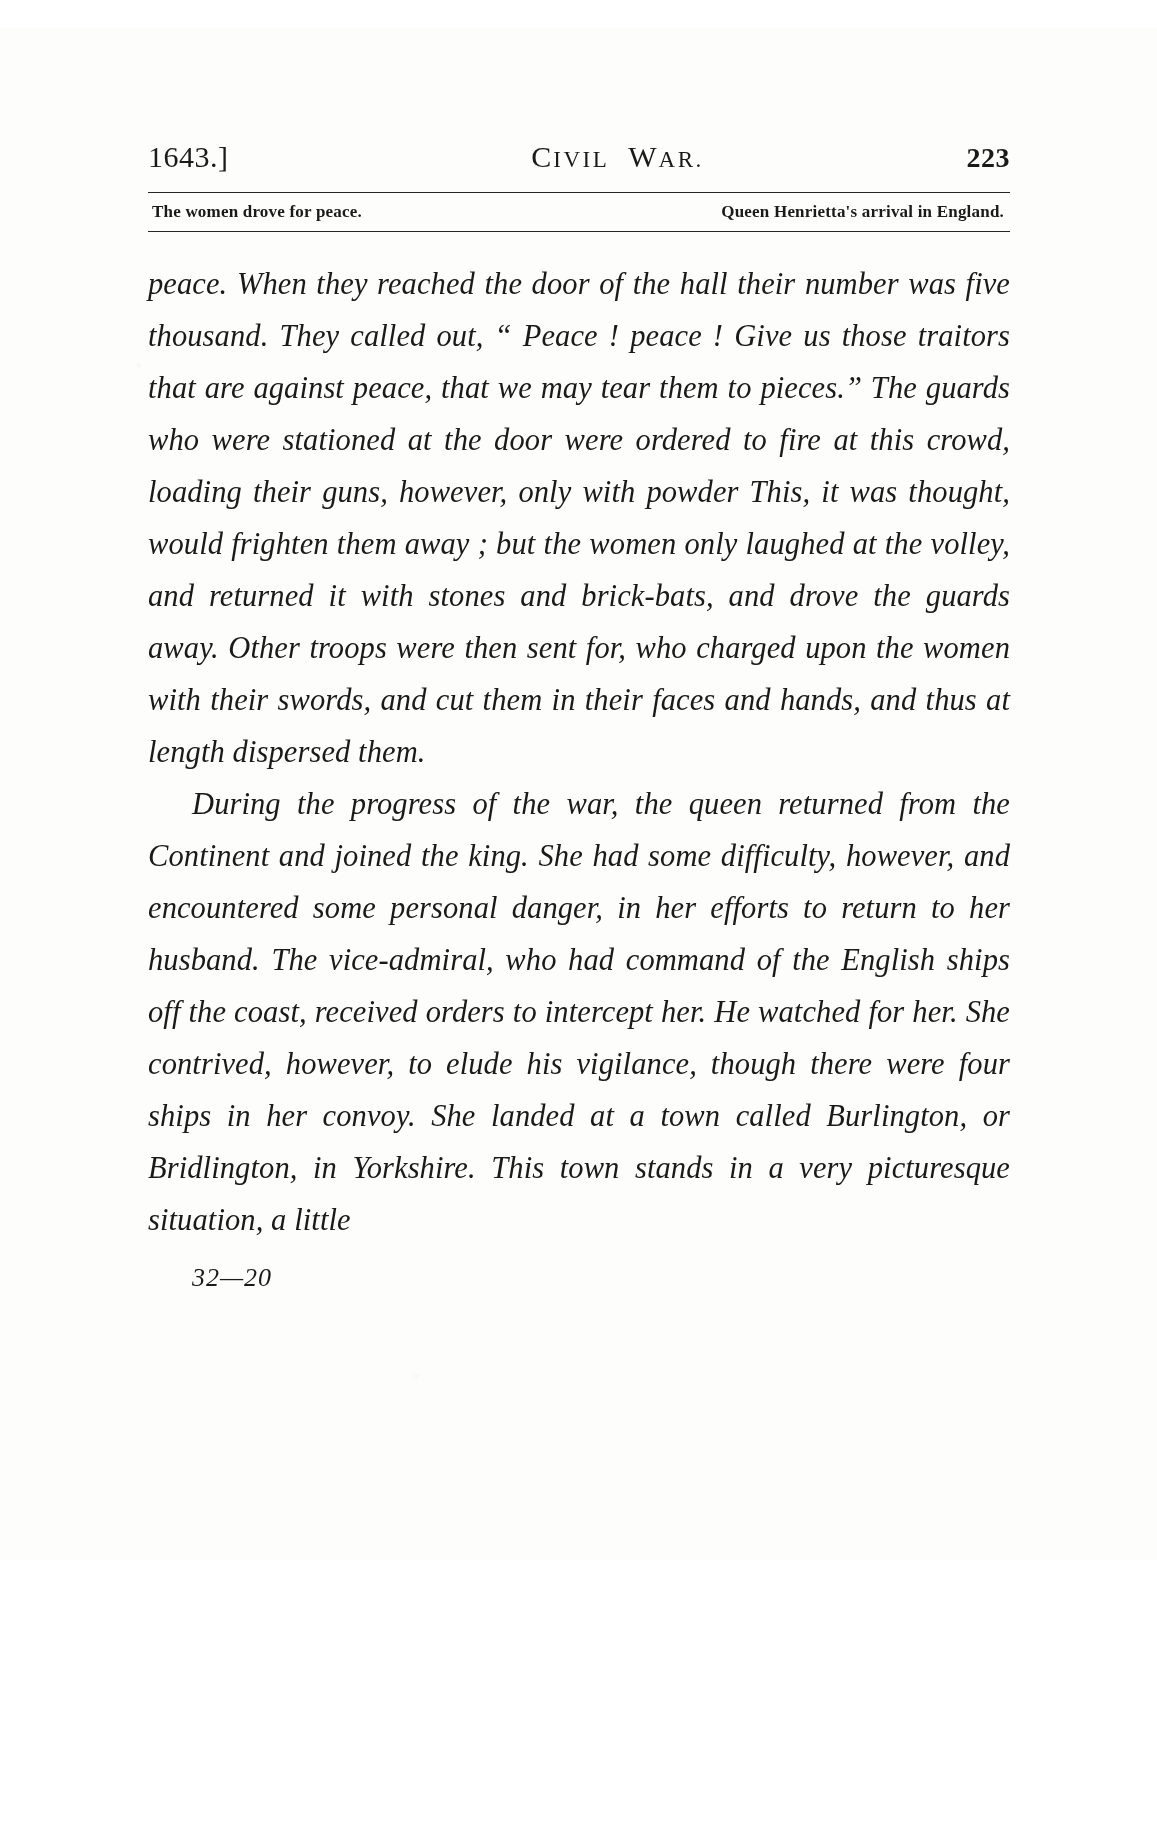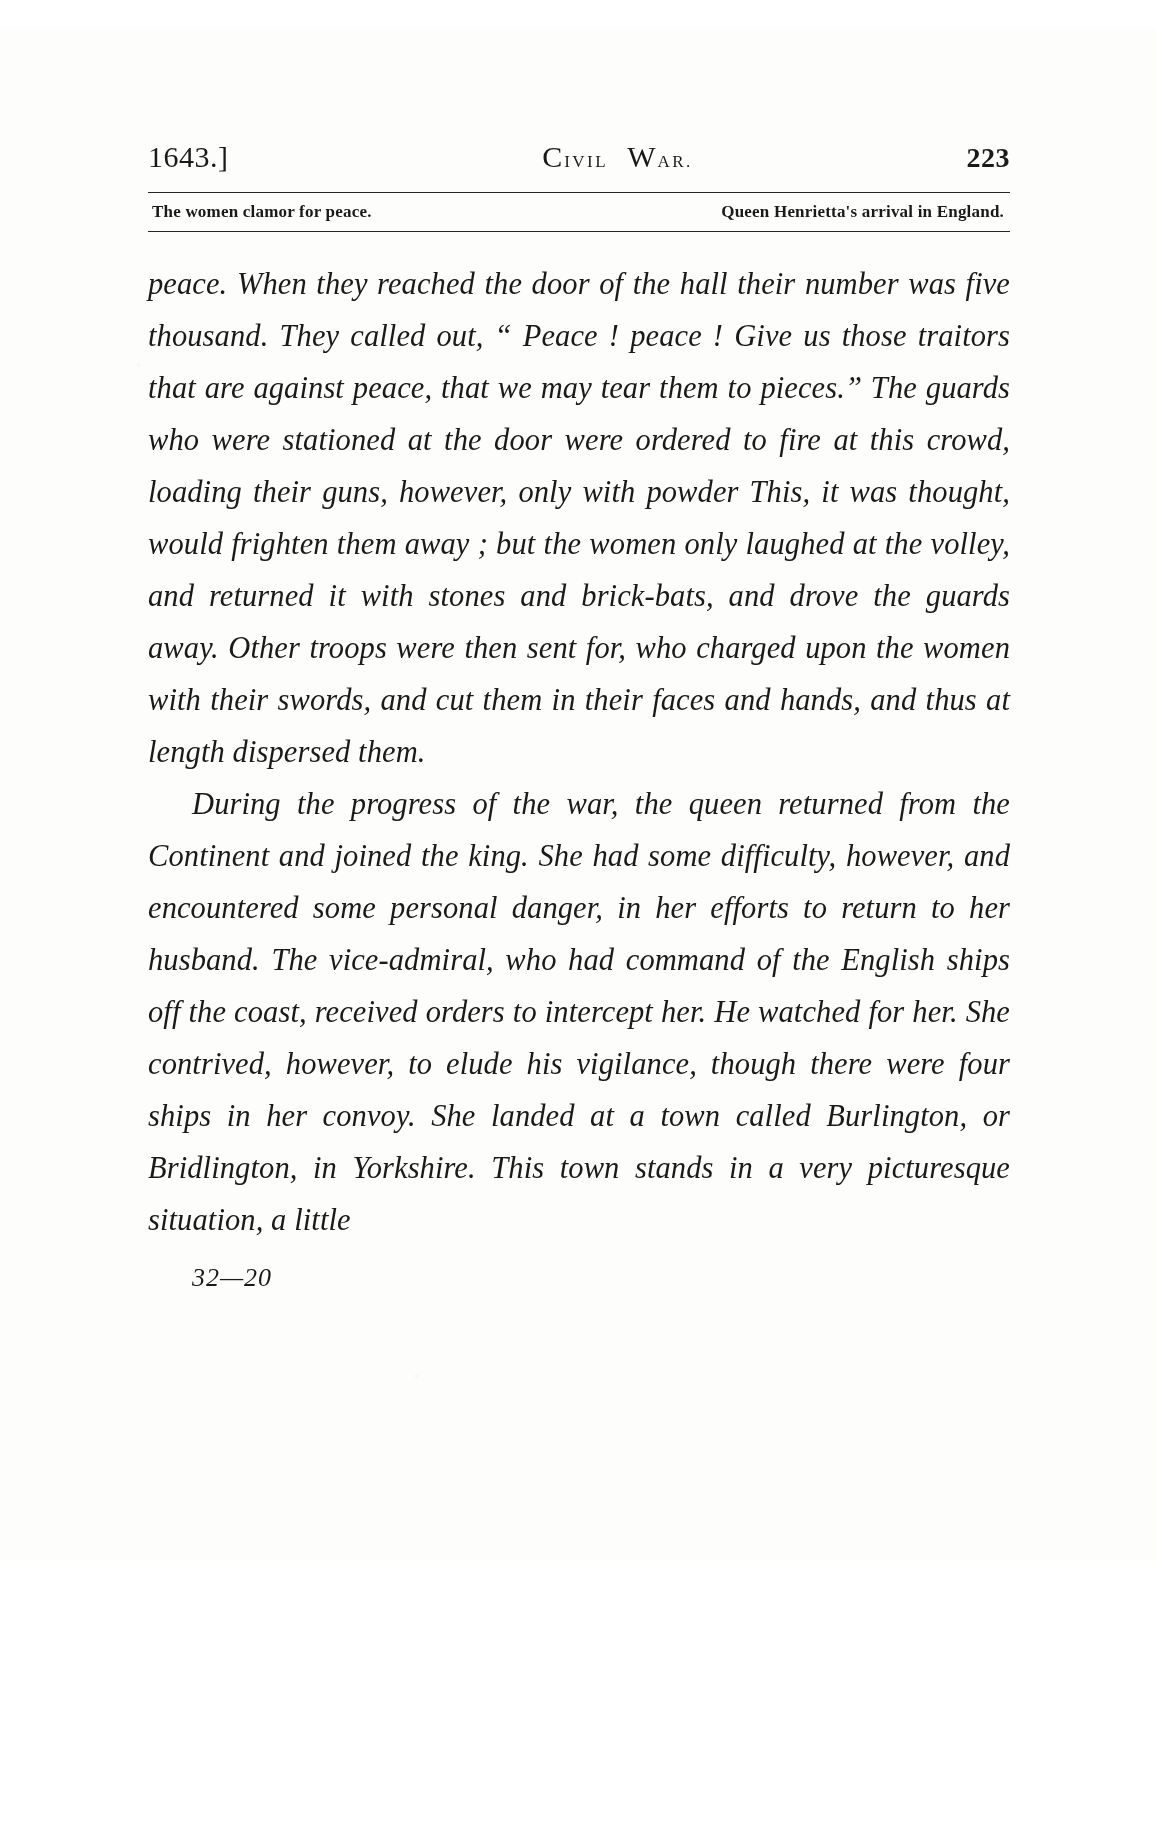--- a/index.html
+++ b/index.html
@@ -41,21 +41,21 @@
     font-size: 30px;
     letter-spacing: 0.5px;
   }
   .runhead .booktitle {
     font-size: 30px;
     letter-spacing: 2px;
     text-transform: uppercase;
     margin-left: 40px;
   }
   .runhead .booktitle .sc {
-    font-size: 17px;
+    font-size: 23px;
     letter-spacing: 2.5px;
   }
   .runhead .folio-right {
     font-size: 28px;
     font-weight: bold;
     letter-spacing: 0.5px;
   }
 
   .rule {
     border: none;
@@ -127,21 +127,21 @@
       <span class="folio-left">1643.]</span>
       <span class="booktitle">
         <span>C</span><span class="sc">IVIL</span>&nbsp;&nbsp;<span>W</span><span class="sc">AR.</span>
       </span>
       <span class="folio-right">223</span>
     </div>
 
     <hr class="rule">
 
     <div class="sidenotes">
-      <span class="note-left">The women clamor for peace.</span>
+      <span class="note-left">The women drove for peace.</span>
       <span class="note-right">Queen Henrietta's arrival in England.</span>
     </div>
 
     <hr class="rule-2">
 
     <div class="body-text">
       <p>peace.  When they reached the door of the hall their number was five thousand.  They called out, “ Peace ! peace !  Give us those traitors that are against peace, that we may tear them to pieces.”  The guards who were stationed at the door were ordered to fire at this crowd, loading their guns, however, only with powder  This, it was thought, would frighten them away ; but the women only laughed at the volley, and returned it with stones and brick-bats, and drove the guards away.  Other troops were then sent for, who charged upon the women with their swords, and cut them in their faces and hands, and thus at length dispersed them.</p>
       <p class="indent">During the progress of the war, the queen returned from the Continent and joined the king.  She had some difficulty, however, and encountered some personal danger, in her efforts to return to her husband.  The vice-admiral, who had command of the English ships off the coast, received orders to intercept her.  He watched for her.  She contrived, however, to elude his vigilance, though there were four ships in her convoy.  She landed at a town called Burlington, or Bridlington, in Yorkshire.  This town stands in a very picturesque situation, a little</p>
       <div class="sig">32—20</div>
     </div>

